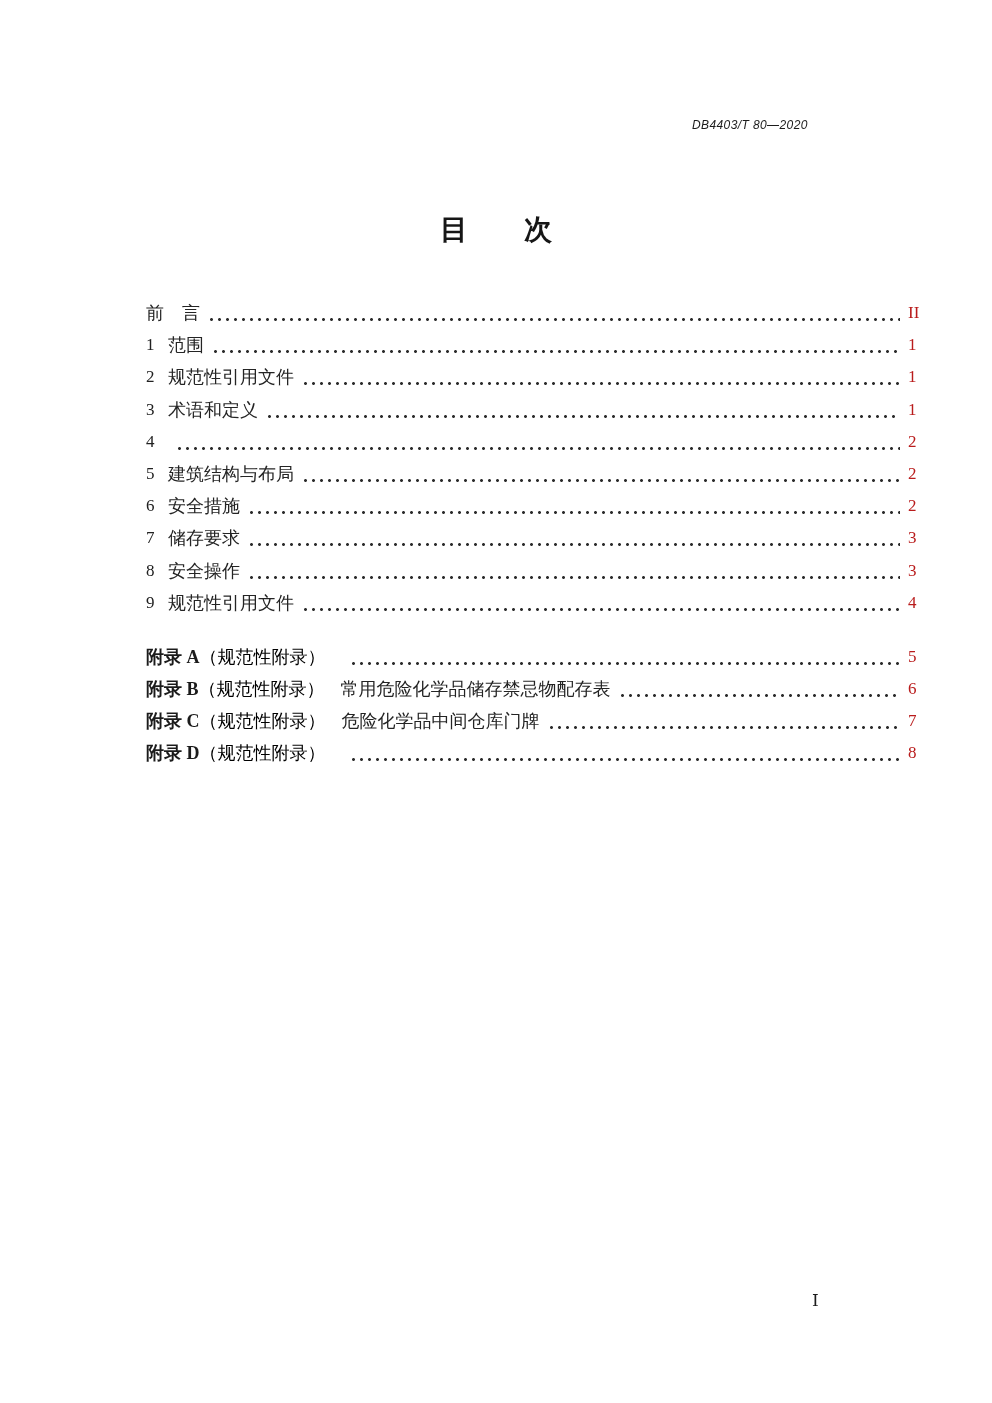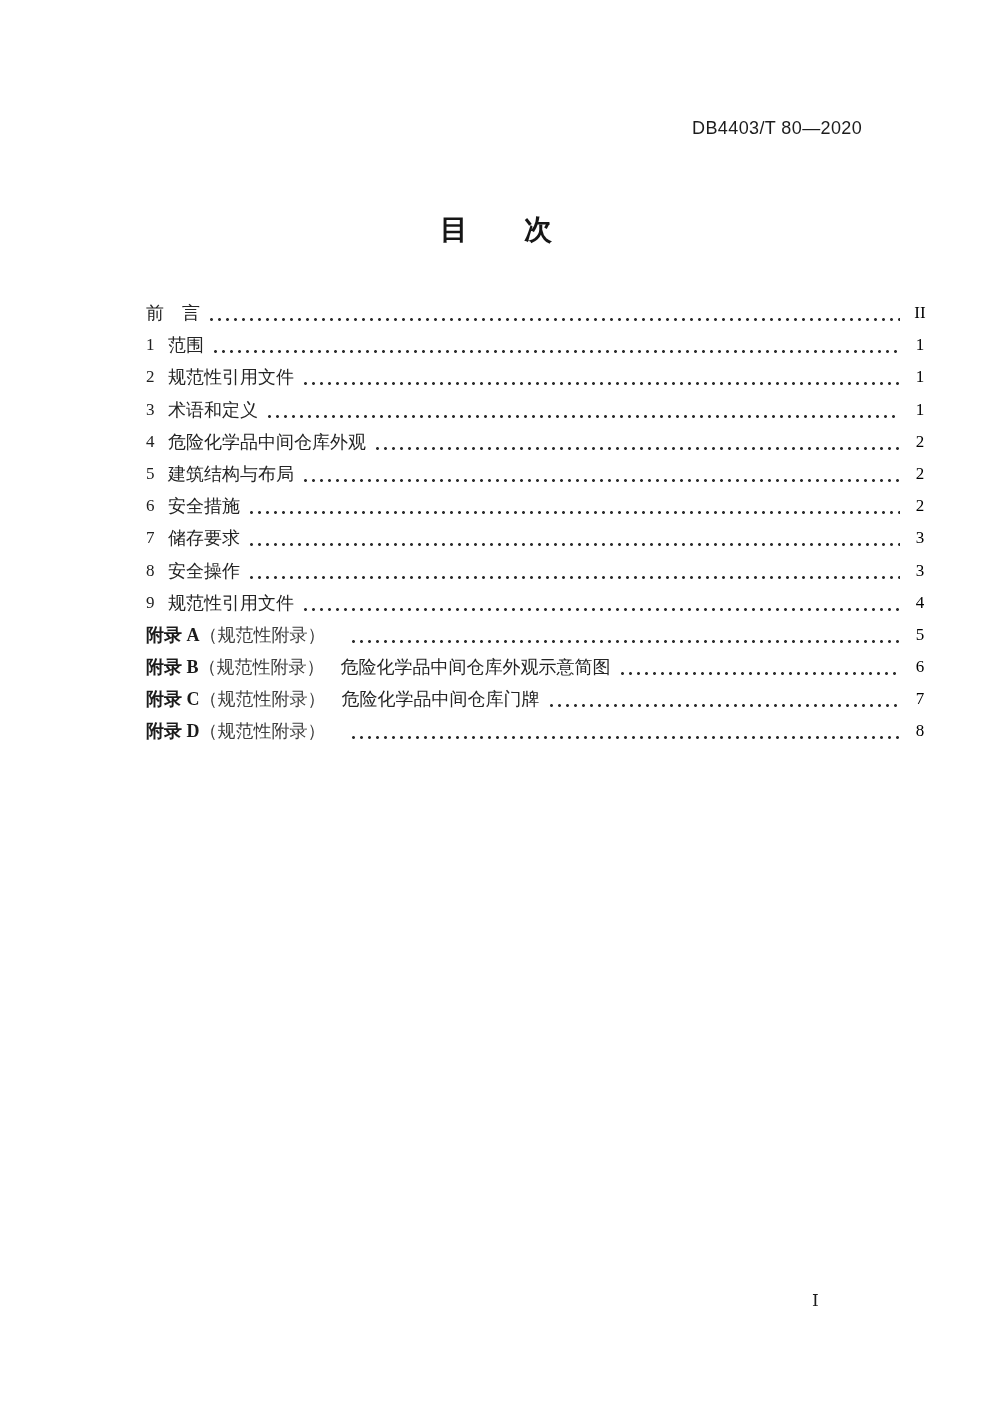--- a/index.html
+++ b/index.html
@@ -9,24 +9,25 @@
     height: 1403px;
     background: #ffffff;
     font-family: "Liberation Sans", "DejaVu Sans", sans-serif;
     color: #212121;
     overflow: hidden;
   }
   .header-code {
     position: absolute;
     top: 118px;
     left: 692px;
-    font-size: 18px;
+    font-size: 12px;
     letter-spacing: 0.4px;
     color: #1c1c1c;
     white-space: nowrap;
+    font-style: italic;
   }
   .doc-title {
     position: absolute;
     top: 212px;
     left: 0;
     width: 100%;
     display: flex;
     justify-content: center;
     gap: 56px;
     font-size: 28px;
@@ -41,43 +42,43 @@
     width: 786px;
     font-family: Liberation Serif, serif;
   }
   .toc-row {
     display: flex;
     height: 32.2px;
     line-height: 32px;
     font-size: 18px;
     white-space: nowrap;
   }
-  .toc-row.apdx-first { margin-top: 0; }
+  .toc-row.apdx-first { margin-top: 22px; }
   .toc-num {
     flex: 0 0 auto;
     width: 22px;
     font-size: 17px;
   }
   .toc-label { flex: 0 0 auto; color: #242424; }
   .apdx-prefix { flex: 0 0 auto; font-weight: 700; color: #1b1b1b; }
-  .apdx-paren { flex: 0 0 auto; margin-right: 16px; color: #404040; }
+  .apdx-paren { flex: 0 0 auto; margin-right: 16px; color: #000000; }
   .dots {
     flex: 1 1 auto;
     margin: 0 8px 0 10px;
     background-image: radial-gradient(circle at 1.5px 1.5px, #2c2c2c 1.15px, rgba(0,0,0,0) 1.7px);
     background-size: 8px 3px;
     background-repeat: repeat-x;
     background-position: 0 21px;
   }
   .toc-page {
     flex: 0 0 auto;
     min-width: 24px;
-    text-align: center;
+    text-align: left;
     font-size: 17px;
-    color: #000000;
+    color: #b91c1c;
   }
   .footer-page-num {
     position: absolute;
     top: 1290px;
     left: 812px;
     font-family: "DejaVu Serif", "Liberation Serif", serif;
     font-size: 17px;
     color: #1c1c1c;
   }
 </style>
@@ -117,21 +118,20 @@
 
     <div class="toc-row">
       <span class="toc-num">3</span>
       <span class="toc-label">术语和定义</span>
       <span class="dots"></span>
       <span class="toc-page">1</span>
     </div>
 
     <div class="toc-row">
       <span class="toc-num">4</span>
-      <span class="toc-label">危险化学品中间仓库外观</span>
       <span class="dots"></span>
       <span class="toc-page">2</span>
     </div>
 
     <div class="toc-row">
       <span class="toc-num">5</span>
       <span class="toc-label">建筑结构与布局</span>
       <span class="dots"></span>
       <span class="toc-page">2</span>
     </div>
@@ -167,21 +167,21 @@
     <div class="toc-row apdx-first">
       <span class="apdx-prefix">附录 A</span>
       <span class="apdx-paren">（规范性附录）</span>
       <span class="dots"></span>
       <span class="toc-page">5</span>
     </div>
 
     <div class="toc-row">
       <span class="apdx-prefix">附录 B</span>
       <span class="apdx-paren">（规范性附录）</span>
-      <span class="toc-label">危险化学品中间仓库外观示意简图</span>
+      <span class="toc-label">常用危险化学品储存禁忌物配存表</span>
       <span class="dots"></span>
       <span class="toc-page">6</span>
     </div>
 
     <div class="toc-row">
       <span class="apdx-prefix">附录 C</span>
       <span class="apdx-paren">（规范性附录）</span>
       <span class="toc-label">危险化学品中间仓库门牌</span>
       <span class="dots"></span>
       <span class="toc-page">7</span>

